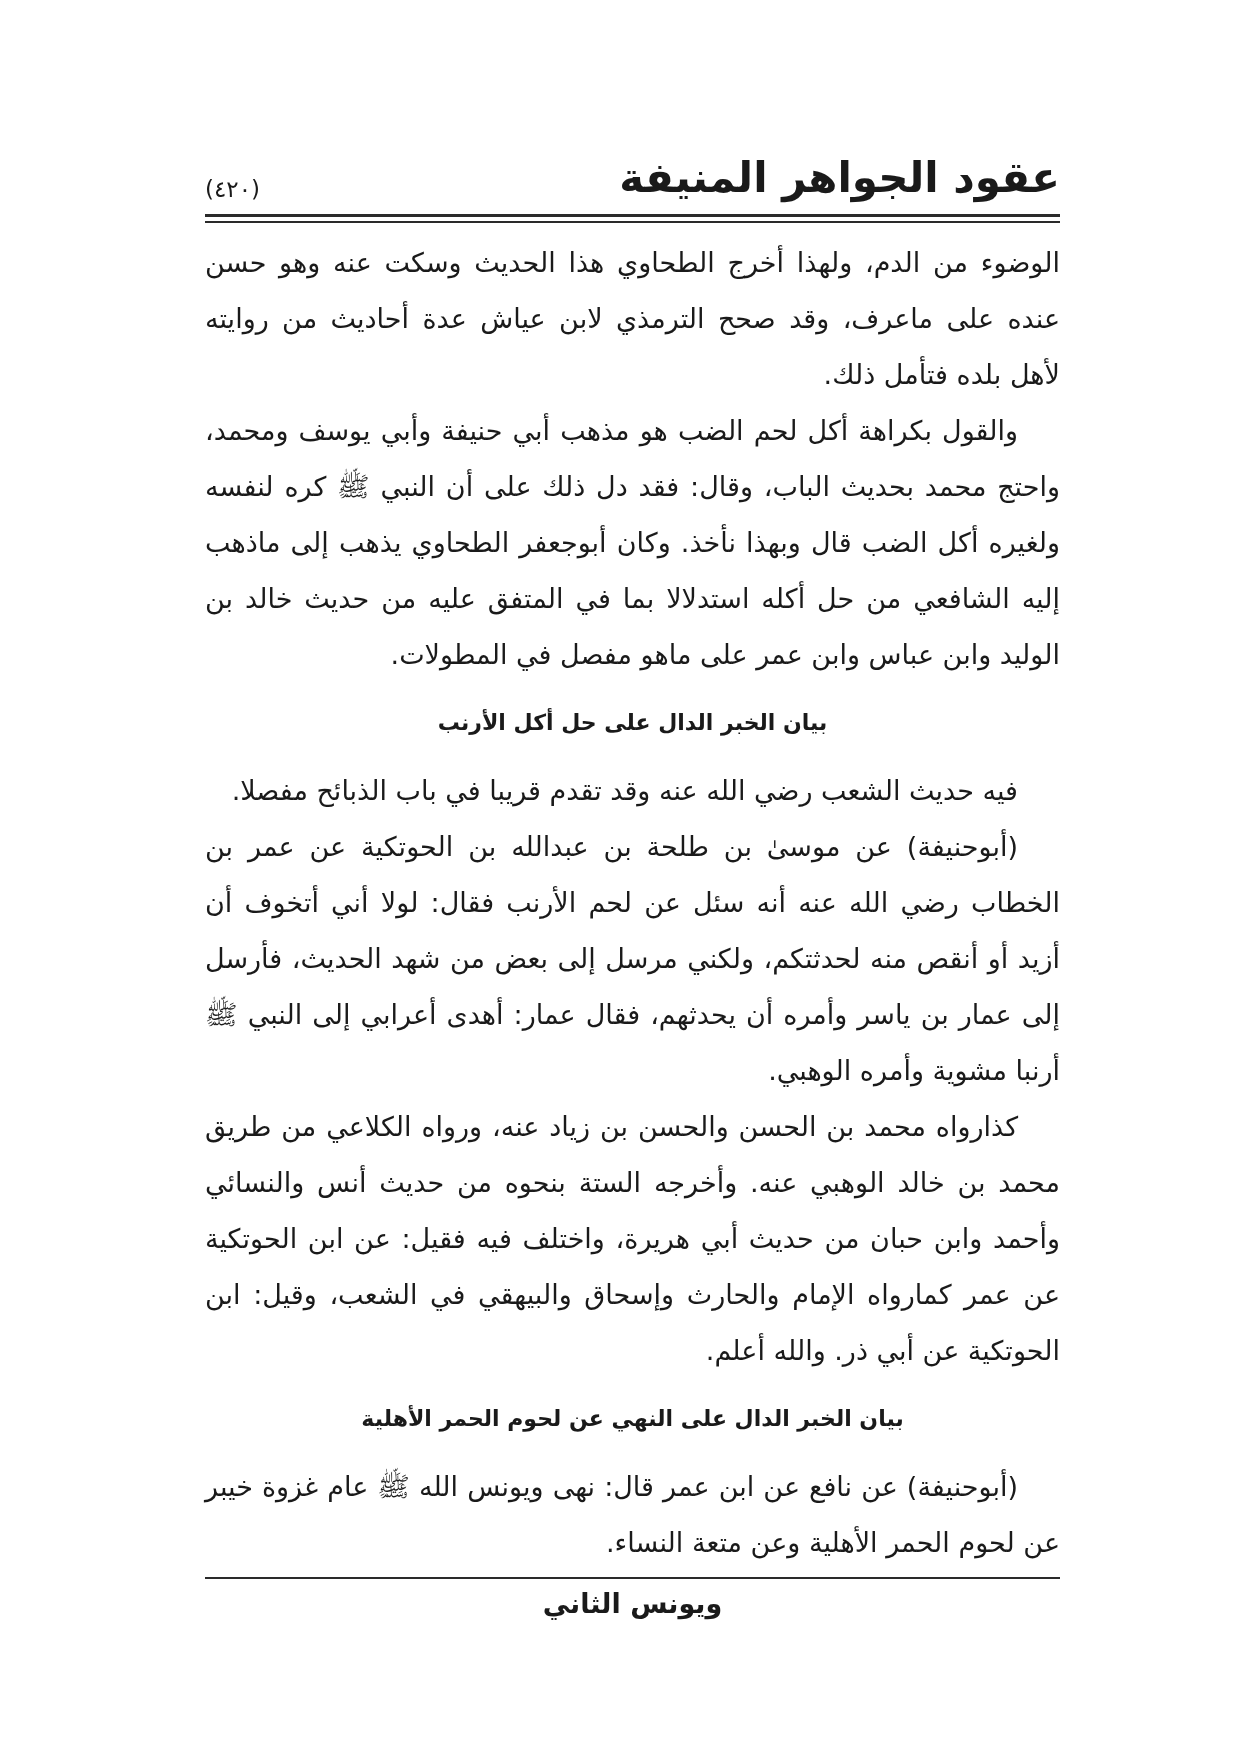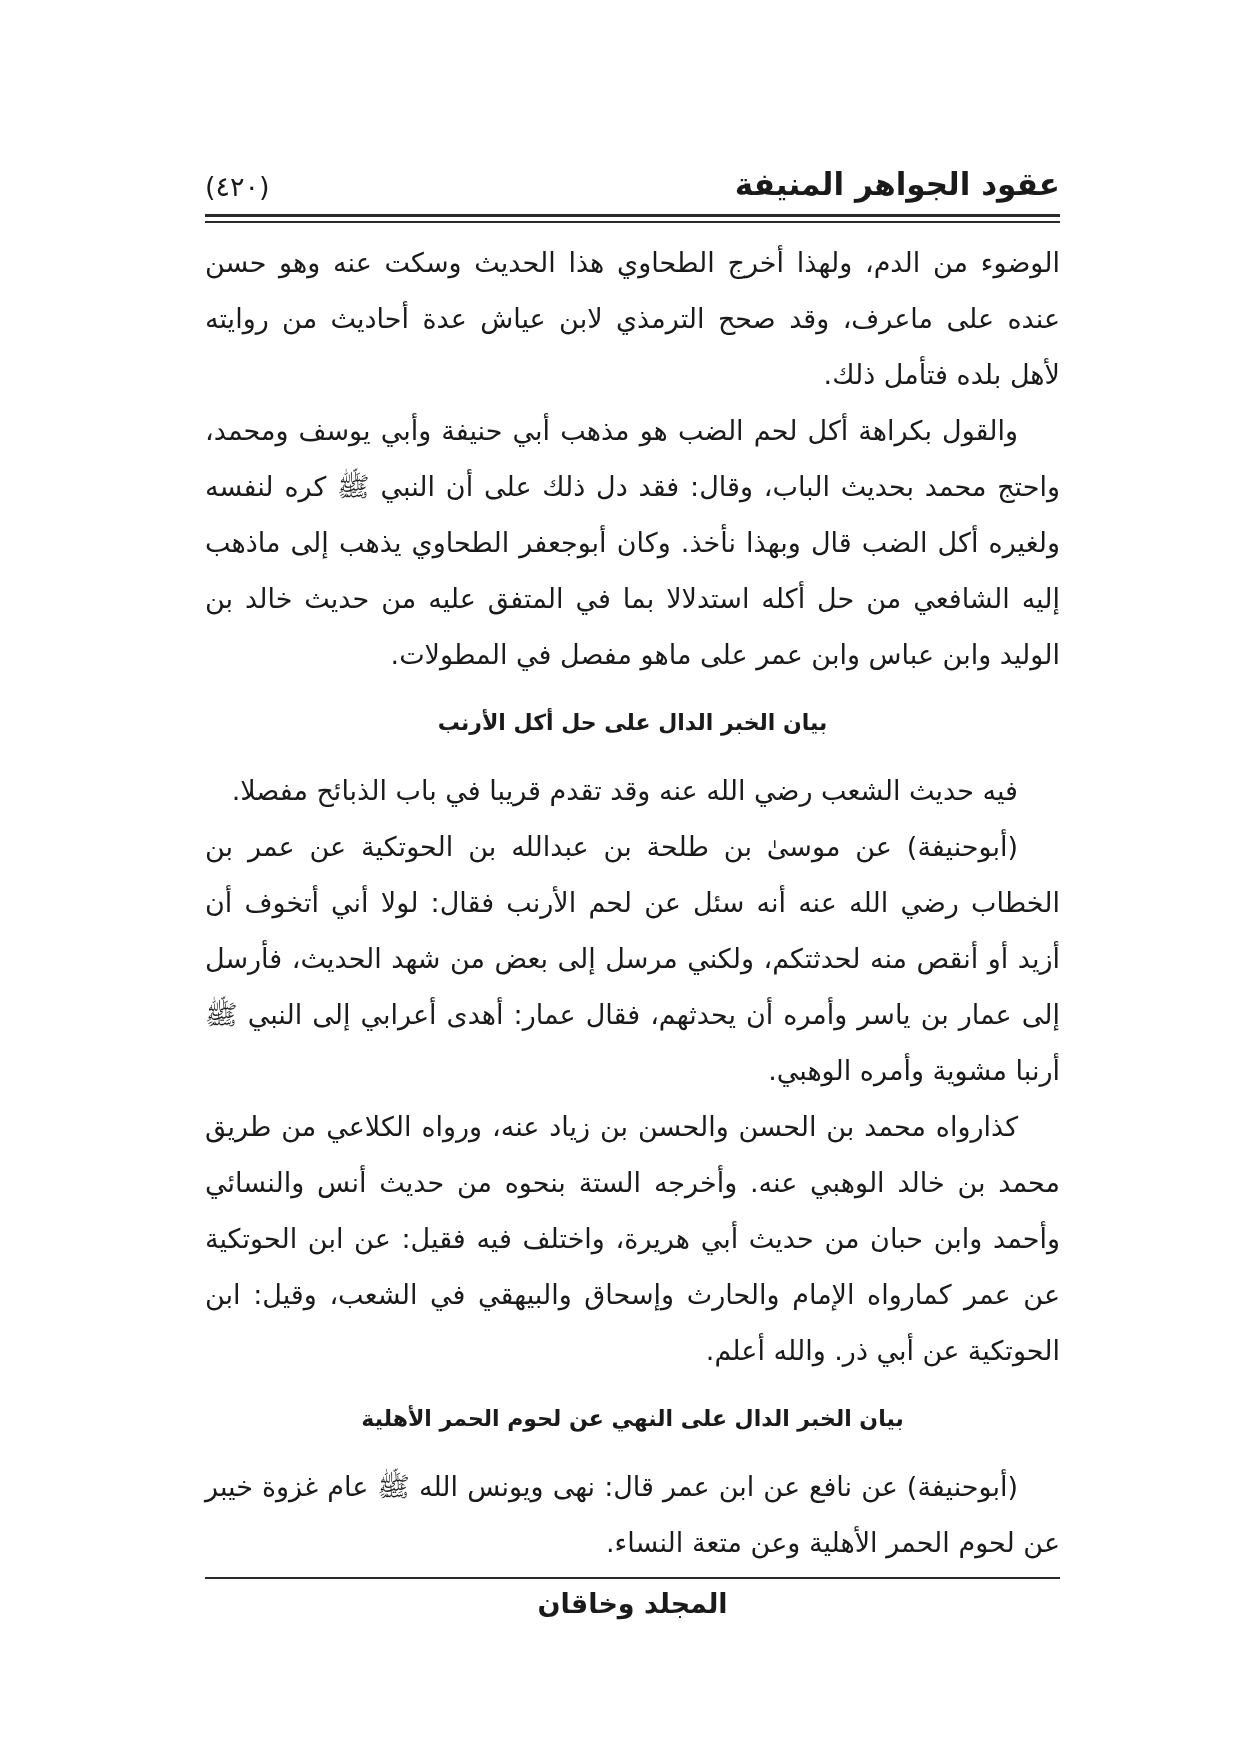--- a/index.html
+++ b/index.html
@@ -24,25 +24,25 @@
   }
   
   .page-header {
     display: flex;
     justify-content: space-between;
     align-items: flex-end;
     min-height: 54px;
   }
   .book-title {
     font-weight: bold;
-    font-size: 31px;
+    font-size: 42px;
     letter-spacing: 0;
   }
   .page-number {
-    font-size: 27px;
+    font-size: 23px;
     direction: rtl;
   }
   .double-rule {
     margin-top: 12px;
     height: 4px;
     border-top: 3px solid #2a2a2a;
     border-bottom: 2px solid #2a2a2a;
   }
   
   .page-body {
@@ -102,16 +102,16 @@
     <p>كذارواه محمد بن الحسن والحسن بن زياد عنه، ورواه الكلاعي من طريق محمد بن خالد الوهبي عنه. وأخرجه الستة بنحوه من حديث أنس والنسائي وأحمد وابن حبان من حديث أبي هريرة، واختلف فيه فقيل: عن ابن الحوتكية عن عمر كمارواه الإمام والحارث وإسحاق والبيهقي في الشعب، وقيل: ابن الحوتكية عن أبي ذر. والله أعلم.</p>
 
     <h2 class="section-heading">بيان الخبر الدال على النهي عن لحوم الحمر الأهلية</h2>
 
     <p>(أبوحنيفة) عن نافع عن ابن عمر قال: نهى ويونس الله ﷺ عام غزوة خيبر عن لحوم الحمر الأهلية وعن متعة النساء.</p>
   </main>
 
   <div class="single-rule"></div>
 
   <footer class="page-footer">
-    <div>المجلد وخاقان</div>
+    <div>ويونس الثاني</div>
   </footer>
 
 </div>
 
 </body></html>

